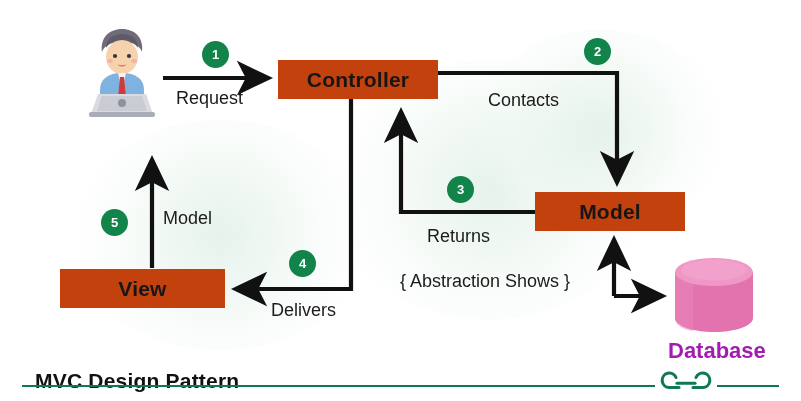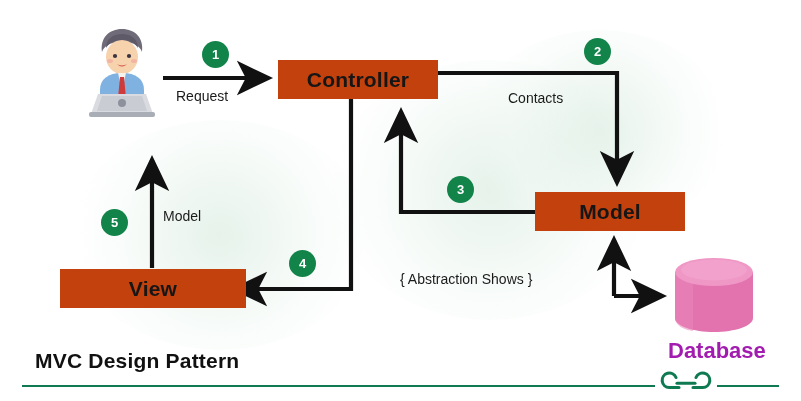--- a/index.html
+++ b/index.html
@@ -37,21 +37,21 @@
     align-items: center;
     justify-content: center;
     color: #161616;
     font-size: 21px;
     font-weight: 700;
     letter-spacing: 0.2px;
   }
   .edge-label {
     position: absolute;
     color: #1b1b1b;
-    font-size: 14px;
+    font-size: 18px;
     font-weight: 400;
     white-space: nowrap;
   }
   .step-badge {
     position: absolute;
     width: 27px;
     height: 27px;
     border-radius: 50%;
     background: #12844a;
     color: #ffffff;
@@ -65,21 +65,21 @@
   .db-label {
     position: absolute;
     color: #a21caf;
     font-size: 22px;
     font-weight: 700;
     white-space: nowrap;
   }
   #diagram-title {
     position: absolute;
     left: 35px;
-    top: 349px;
+    top: 369px;
     font-size: 21px;
     font-weight: 700;
     color: #111111;
     letter-spacing: 0.2px;
   }
   #footer-rule {
     position: absolute;
     left: 22px;
     top: 385px;
     width: 757px;
@@ -177,26 +177,28 @@
   </svg>
 
   <div class="node-box" style="left:278px; top:60px; width:160px; height:39px;">
     <span>Controller</span>
   </div>
 
   <div class="node-box" style="left:535px; top:192px; width:150px; height:39px;">
     <span>Model</span>
   </div>
 
-  <div class="node-box" style="left:60px; top:269px; width:186px; height:39px;">
+  <div class="node-box" style="left:60px; top:269px; width:165px; height:39px;">
     <span>View</span>
   </div>
 
   <div class="edge-label" style="left:176px; top:88px;">Request</div>
-  <div class="edge-label" style="left:508px; top:90px;">Contacts</div>
+  <div class="edge-label" style="left:488px; top:90px;">Contacts</div>
+  <div class="edge-label" style="left:427px; top:226px;">Returns</div>
+  <div class="edge-label" style="left:271px; top:300px;">Delivers</div>
   <div class="edge-label" style="left:163px; top:208px;">Model</div>
 
   <div class="edge-label" style="left:400px; top:271px;">{ Abstraction Shows }</div>
 
   <div class="step-badge" style="left:202px; top:41px;">1</div>
   <div class="step-badge" style="left:584px; top:38px;">2</div>
   <div class="step-badge" style="left:447px; top:176px;">3</div>
   <div class="step-badge" style="left:289px; top:250px;">4</div>
   <div class="step-badge" style="left:101px; top:209px;">5</div>
 

